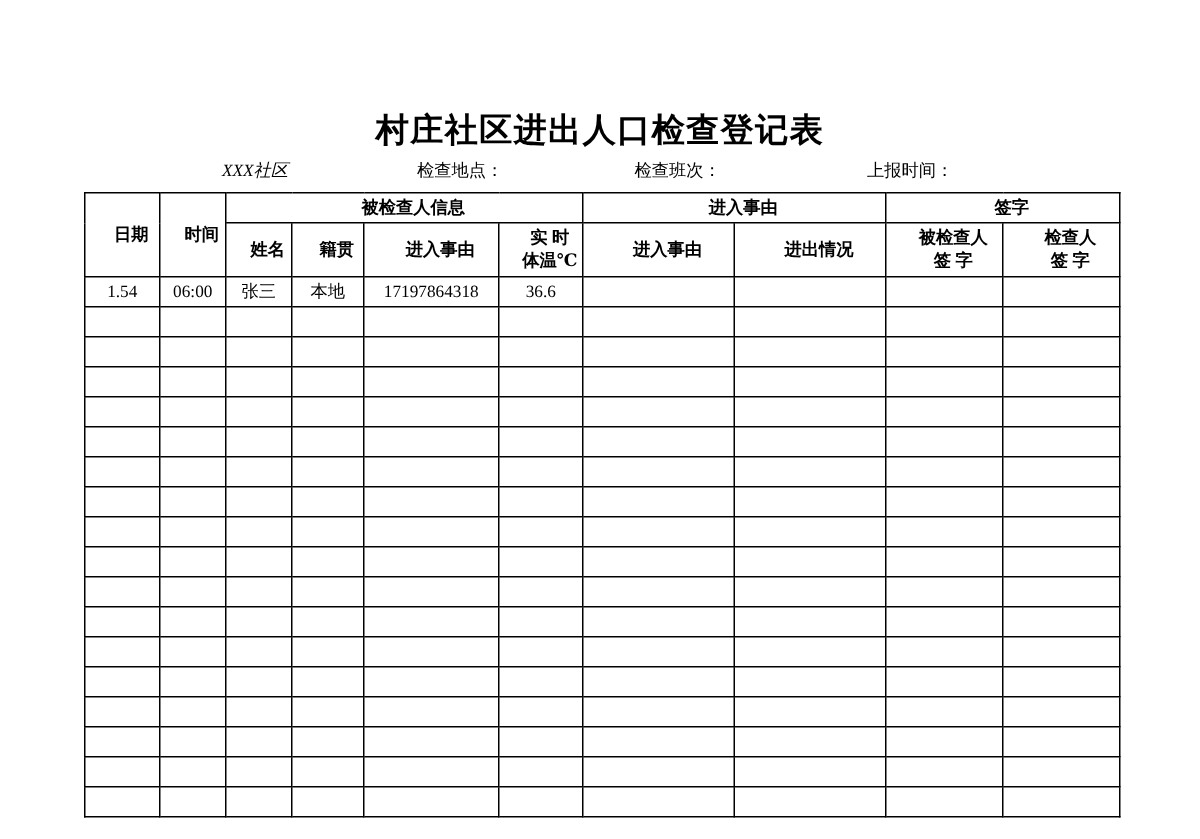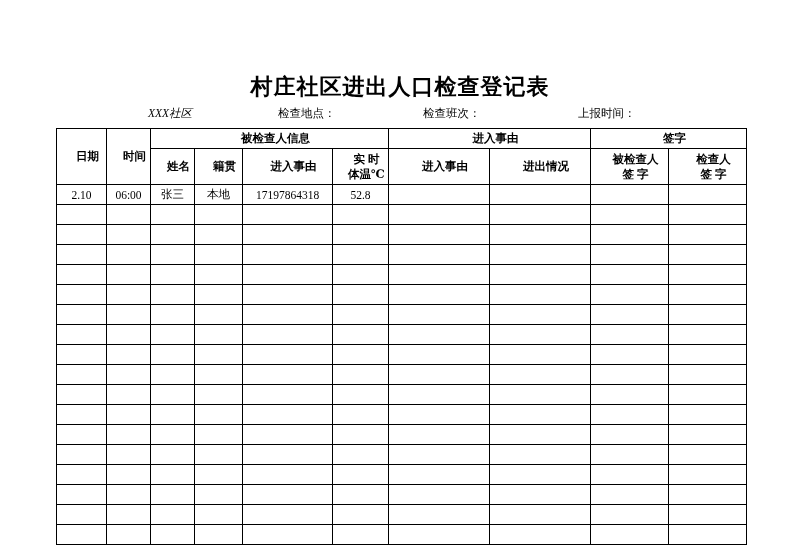--- a/index.html
+++ b/index.html
@@ -138,26 +138,26 @@
           <div>签 字</div>
         </th>
         <th class="two-line">
           <div>检查人</div>
           <div>签 字</div>
         </th>
       </tr>
     </thead>
     <tbody>
         <tr class="data-row">
-          <td class="data-cell">2.10</td>
+          <td class="data-cell">1.54</td>
           <td class="data-cell">06:00</td>
           <td class="data-cell">张三</td>
           <td class="data-cell">本地</td>
           <td class="data-cell">17197864318</td>
-          <td class="data-cell">52.8</td>
+          <td class="data-cell">36.6</td>
           <td class="data-cell"></td>
           <td class="data-cell"></td>
           <td class="data-cell"></td>
           <td class="data-cell"></td>
         </tr>
         <tr class="blank-row">
           <td>&nbsp;</td>
           <td>&nbsp;</td>
           <td>&nbsp;</td>
           <td>&nbsp;</td>

